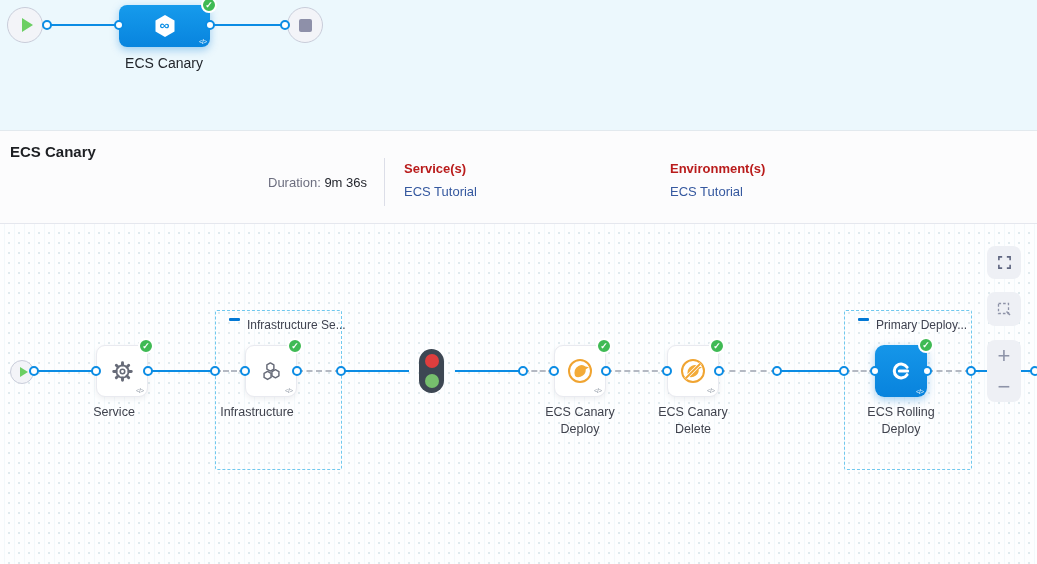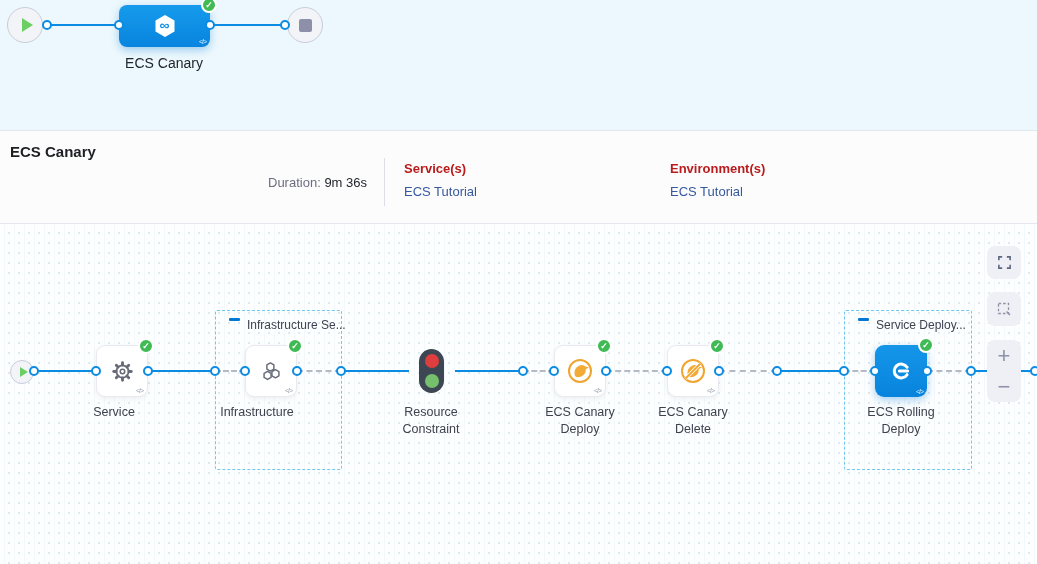--- a/index.html
+++ b/index.html
@@ -137,21 +137,21 @@
 
     <div class="group-box" style="left:215px; width:127px;">
       <div class="group-head">
         <span class="minus-ic"></span>
         <span>Infrastructure Se...</span>
       </div>
     </div>
     <div class="group-box" style="left:844px; width:128px;">
       <div class="group-head">
         <span class="minus-ic"></span>
-        <span>Service Deploy...</span>
+        <span>Primary Deploy...</span>
       </div>
     </div>
 
     <div class="wire" style="left:34px; top:146px; width:62px;"></div>
     <div class="wire" style="left:148px; top:146px; width:67px;"></div>
     <div class="wire dashed" style="left:215px; top:146px; width:30px;"></div>
     <div class="wire dashed" style="left:297px; top:146px; width:44px;"></div>
     <div class="wire" style="left:341px; top:146px; width:68px;"></div>
     <div class="wire" style="left:455px; top:146px; width:68px;"></div>
     <div class="wire dashed" style="left:523px; top:146px; width:31px;"></div>
@@ -246,24 +246,20 @@
     <span class="dot" style="left:922px; top:142px;"></span>
     <span class="dot" style="left:966px; top:142px;"></span>
     <span class="dot" style="left:1030px; top:142px;"></span>
 
     <div class="node-label" style="left:49px;">
       <div>Service</div>
     </div>
     <div class="node-label" style="left:192px;">
       <div>Infrastructure</div>
     </div>
-    <div class="node-label" style="left:366px;">
-      <div>Resource</div>
-      <div>Constraint</div>
-    </div>
     <div class="node-label" style="left:515px;">
       <div>ECS Canary</div>
       <div>Deploy</div>
     </div>
     <div class="node-label" style="left:628px;">
       <div>ECS Canary</div>
       <div>Delete</div>
     </div>
     <div class="node-label" style="left:836px;">
       <div>ECS Rolling</div>

